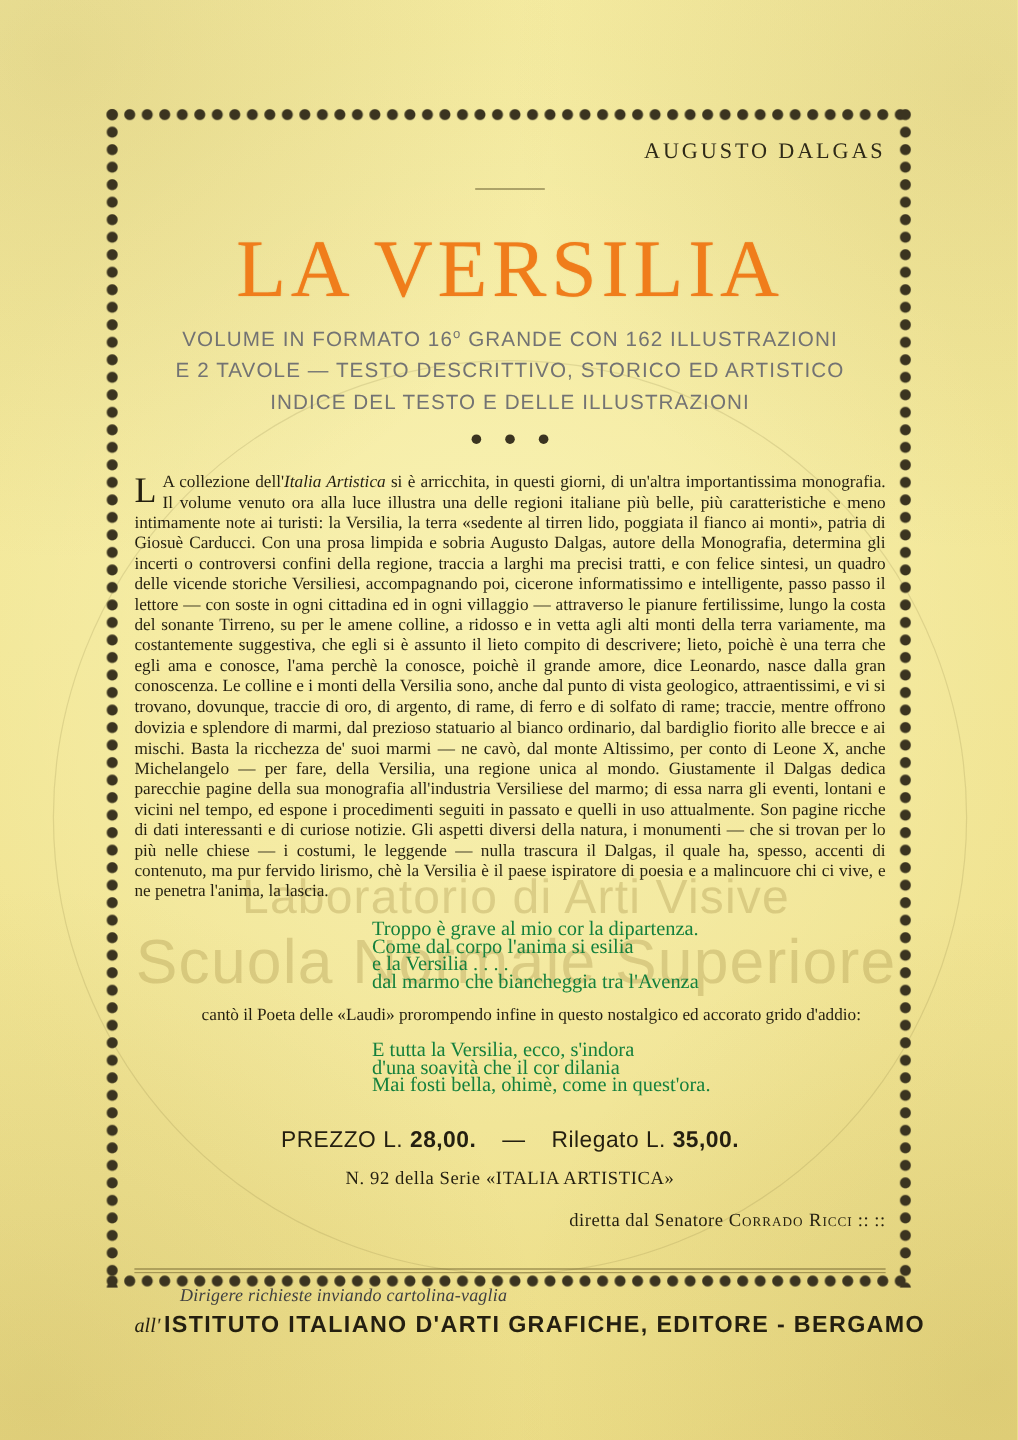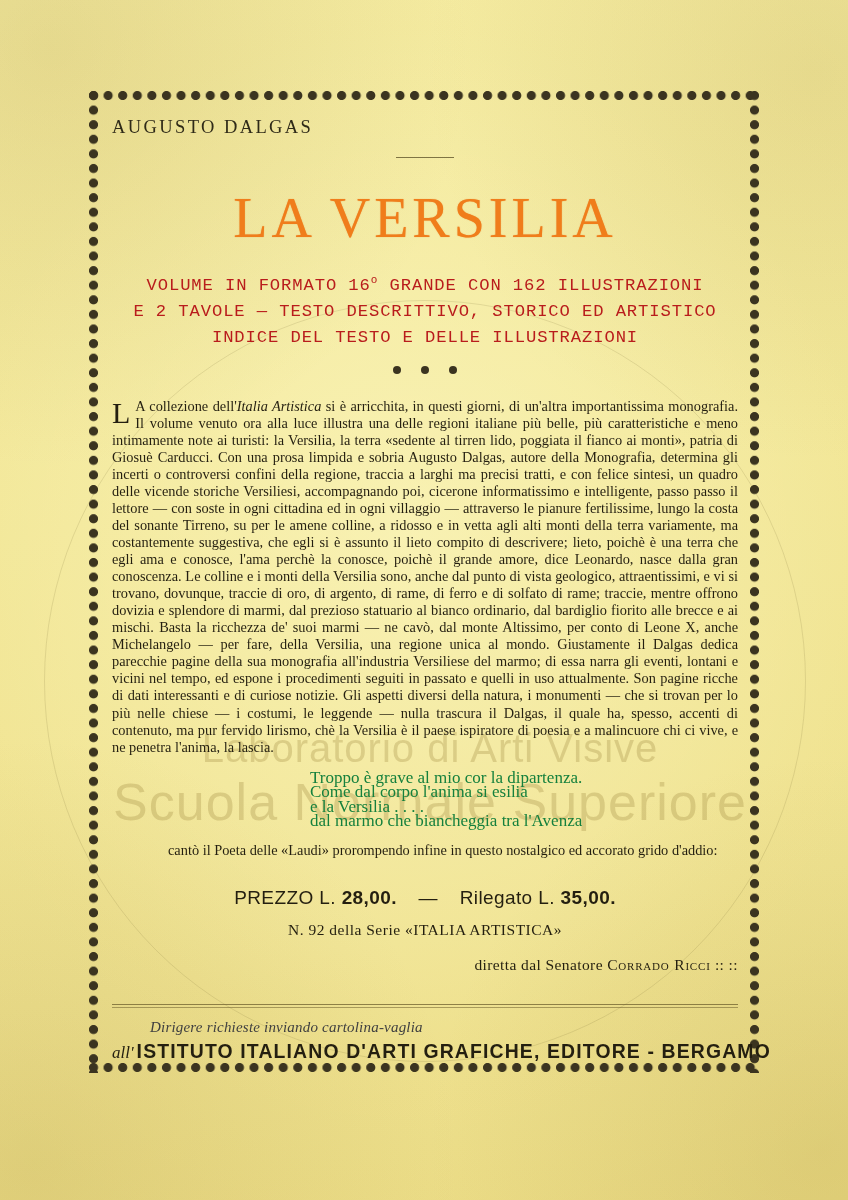--- a/index.html
+++ b/index.html
@@ -99,56 +99,56 @@
 
   
   .content {
     position: absolute;
     left: 112px;
     top: 104px;
     width: 626px;
   }
 
   .author {
-    text-align: left;
+    text-align: right;
     font-family: "Liberation Serif", serif;
     font-size: 18.5px;
     letter-spacing: 2.4px;
     color: #2f2a18;
     margin-top: 13px;
   }
 
   .rule-short {
     width: 58px;
     height: 1px;
     background: #6a5f33;
     margin: 19px auto 0 auto;
     opacity: 0.85;
   }
 
   .title {
     text-align: center;
     font-family: "Liberation Serif", serif;
-    font-size: 56px;
+    font-size: 68px;
     line-height: 1.0;
     letter-spacing: 4px;
     color: #f07d1b;
     margin-top: 32px;
     font-weight: 400;
     text-shadow: 0 0 1px rgba(220,110,15,0.55);
   }
 
   .subtitle {
     text-align: center;
-    font-family: Liberation Mono, monospace;
+    font-family: Liberation Sans, sans-serif;
     font-size: 17.2px;
     line-height: 1.53;
     letter-spacing: 0.9px;
-    color: #b91c1c;
-    margin-top: 26px;
+    color: #737373;
+    margin-top: 11px;
   }
   .subtitle .sup { font-size: 11px; vertical-align: super; }
 
   .ornament {
     text-align: center;
     margin-top: 14px;
     line-height: 0;
   }
   .ornament span {
     display: inline-block;
@@ -309,20 +309,25 @@
 
   <div class="verse verse-1">
       <div>Troppo è grave al mio cor la dipartenza.</div>
       <div>Come dal corpo l'anima si esilia</div>
       <div>e la Versilia . . . .</div>
       <div>dal marmo che biancheggia tra l'Avenza</div>
     </div>
 
   <div class="canto">cantò il Poeta delle «Laudi» prorompendo infine in questo nostalgico ed accorato grido d'addio:</div>
 
+  <div class="verse verse-2">
+      <div>E tutta la Versilia, ecco, s'indora</div>
+      <div>d'una soavità che il cor dilania</div>
+      <div>Mai fosti bella, ohimè, come in quest'ora.</div>
+    </div>
 
   <div class="price">
     <span>PREZZO L.</span>
     <b>28,00.</b>
     <span class="dash">—</span>
     <span>Rilegato L.</span>
     <b>35,00.</b>
   </div>
 
   <div class="series">N. 92 della Serie «ITALIA ARTISTICA»</div>

